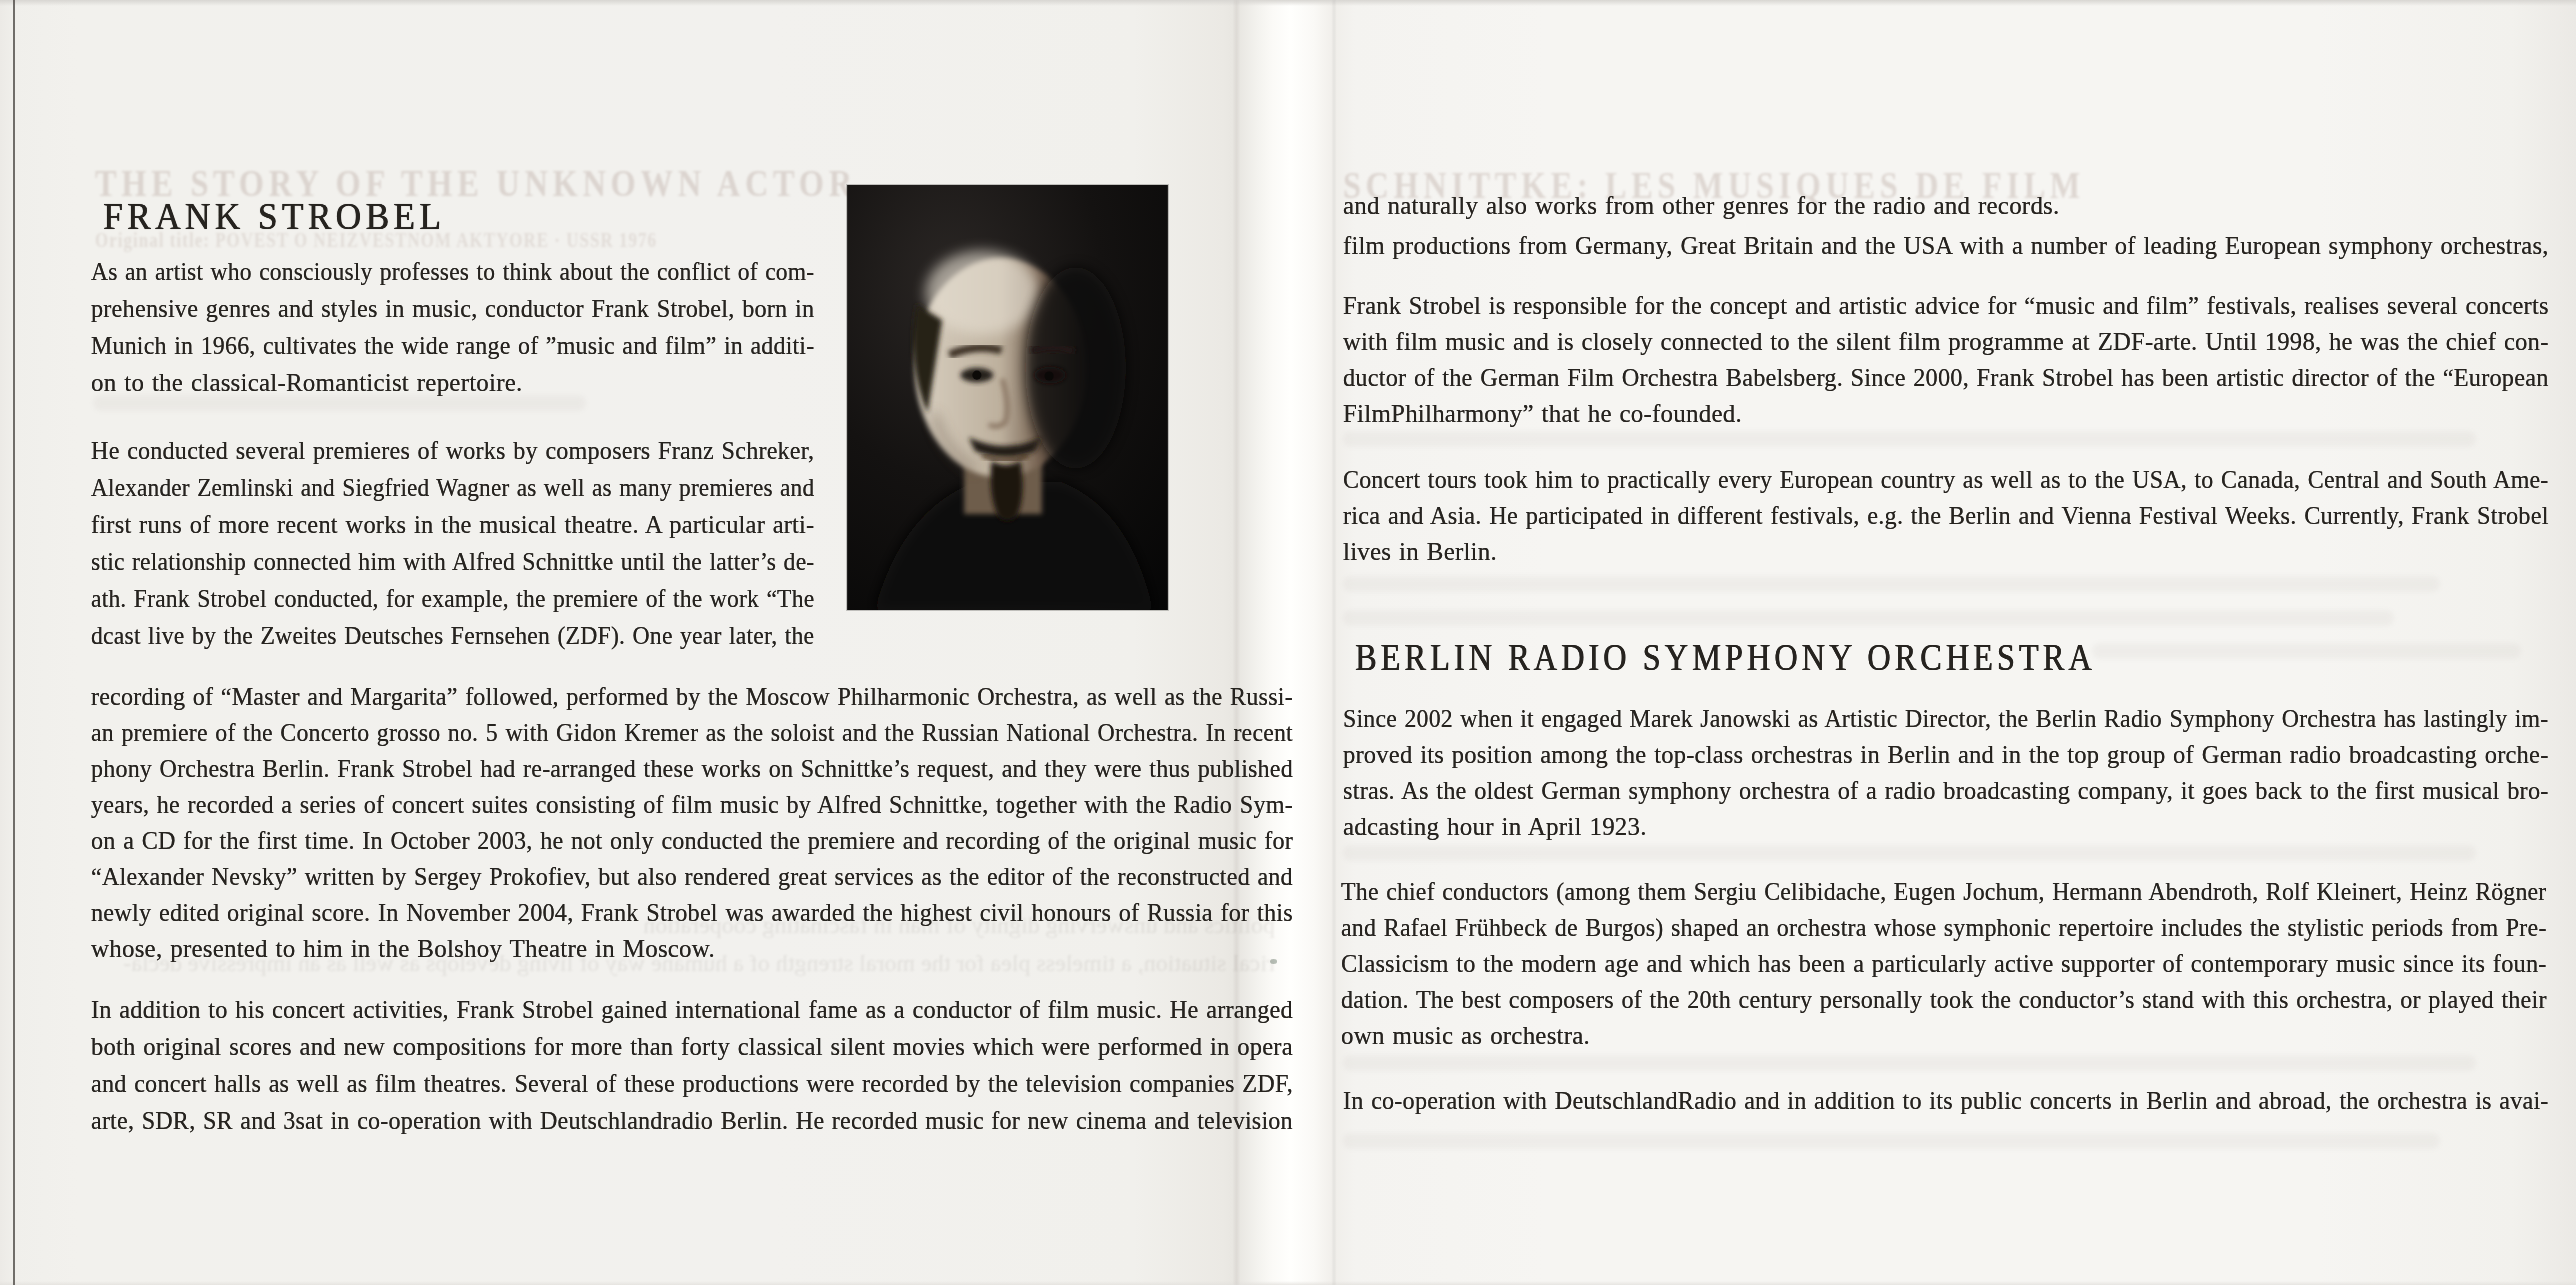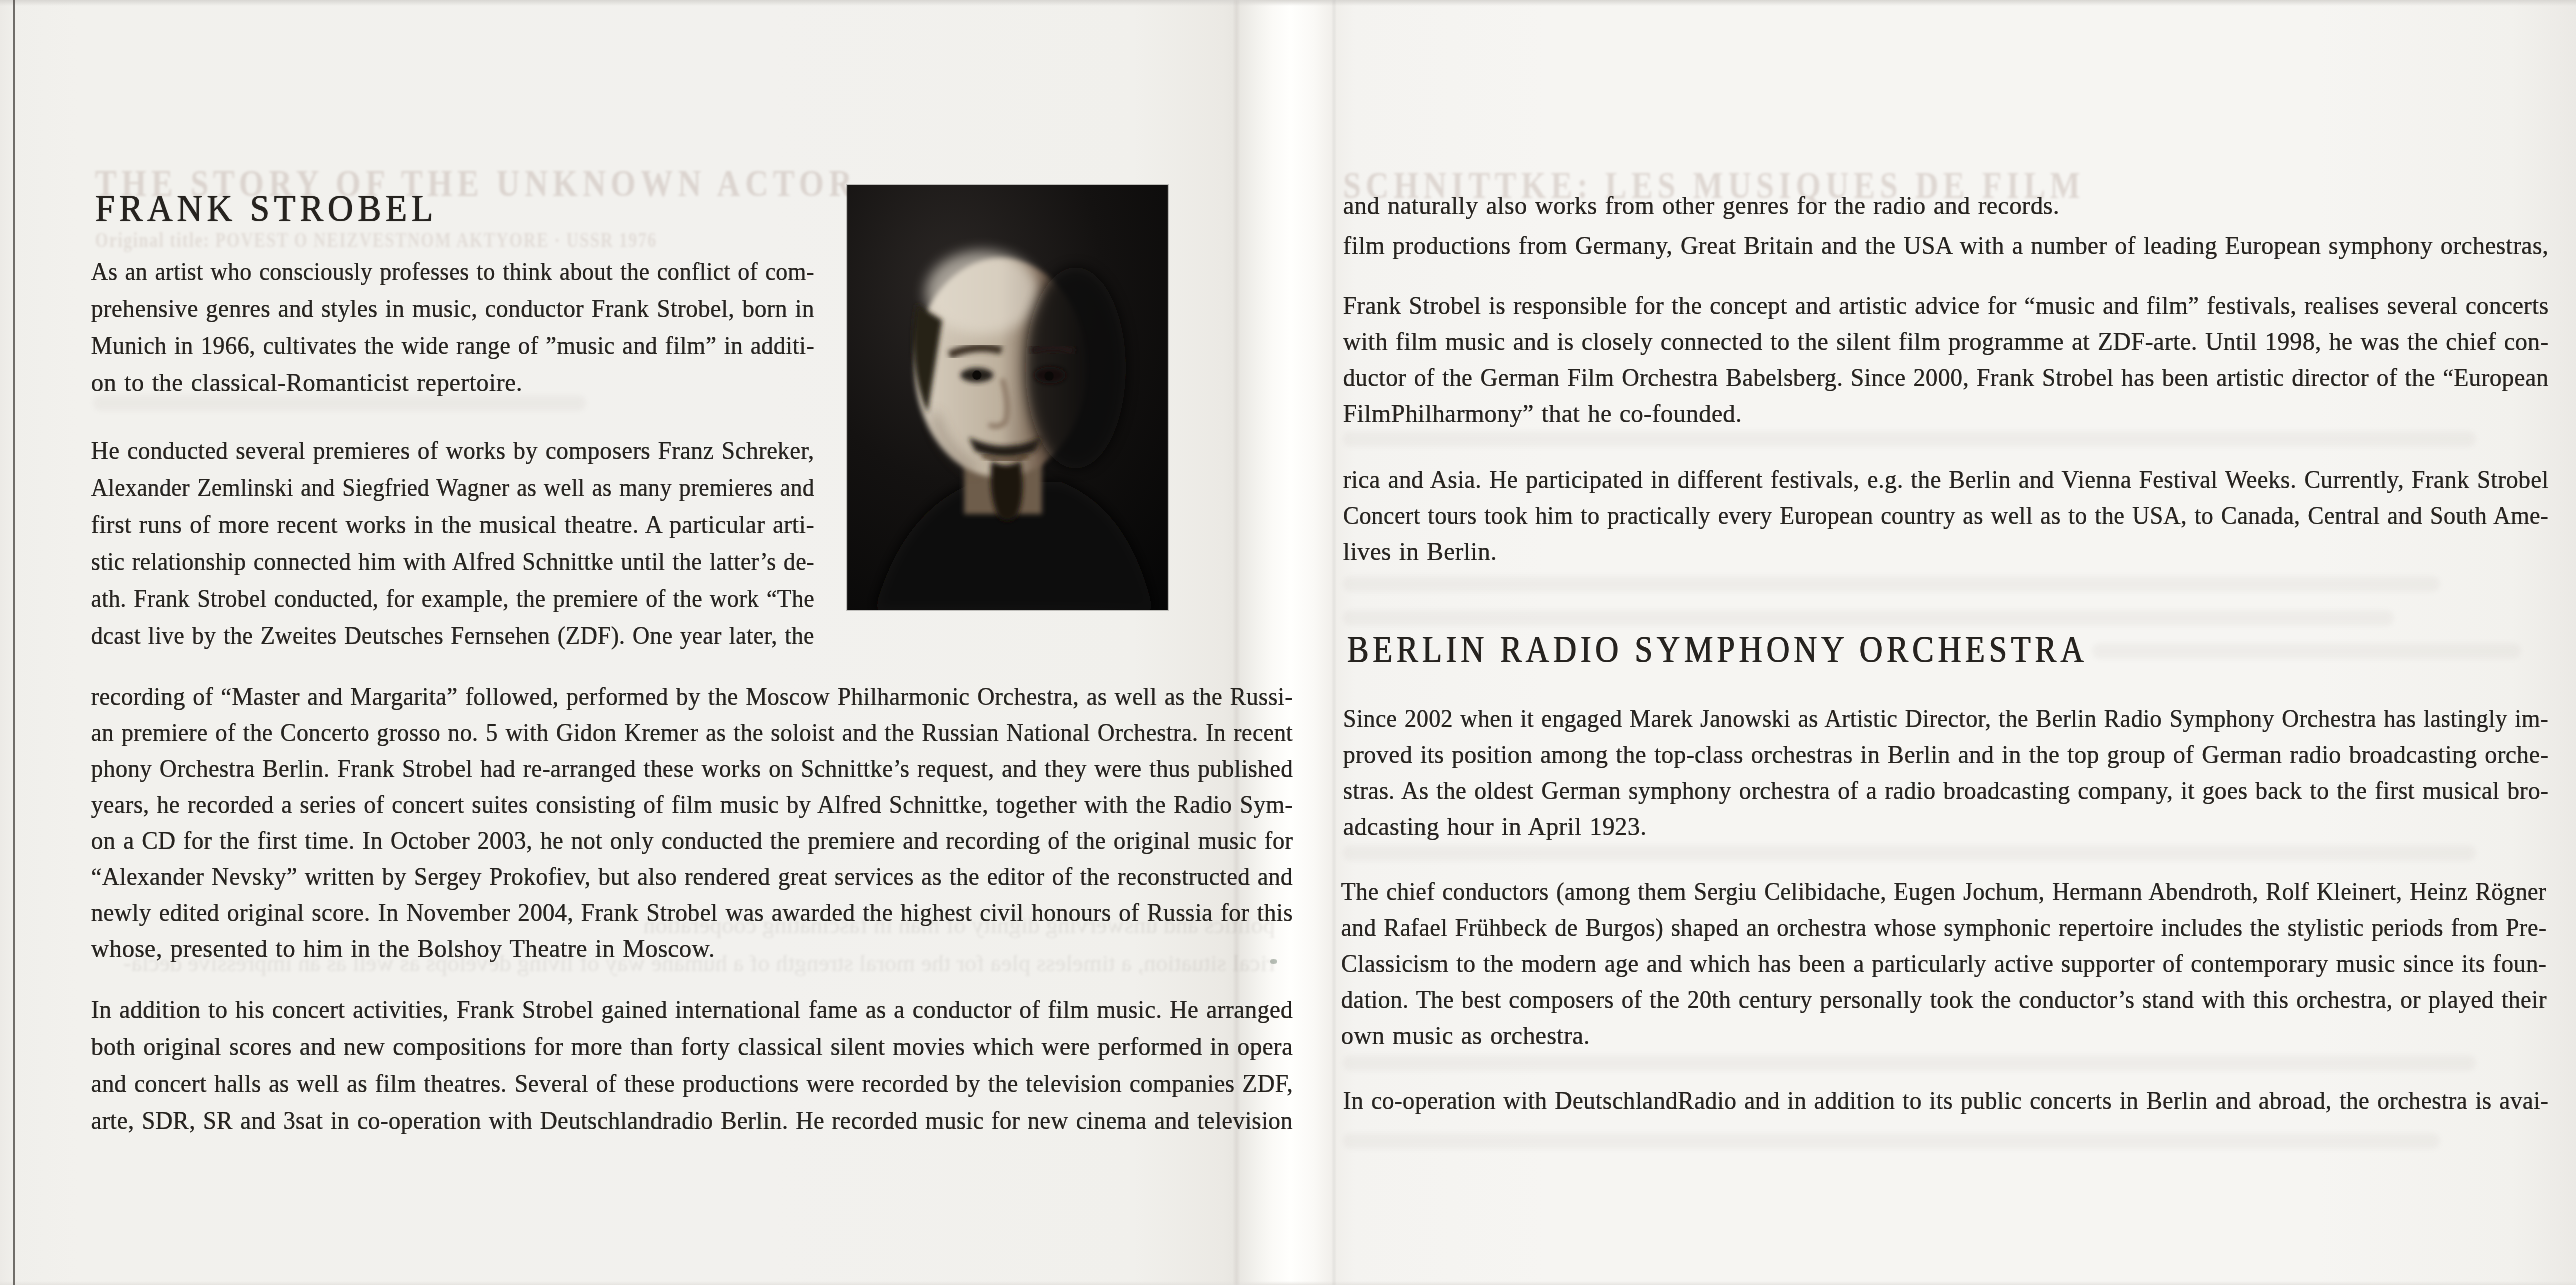--- a/index.html
+++ b/index.html
@@ -18,21 +18,21 @@
   .page{position:absolute;top:0;height:1286px;}
   .page.left{left:0;width:1288px;}
   .page.right{left:1288px;width:1288px;}
   .block{position:absolute;font-size:25px;letter-spacing:0.2px;word-spacing:1.4px;
     text-shadow:0 0 0.6px rgba(44,40,36,.85);}
   .ln{position:relative;}
   .lh40 .ln{height:37px;}
   .lh39 .ln{height:36px;}
   .lh44 .ln{height:40px;}
   .fit,.last{display:inline-block;white-space:nowrap;transform-origin:0 62%;}
-  .hwrap{position:absolute;margin:4px;font-weight:normal;}
+  .hwrap{position:absolute;margin:12px;font-weight:normal;}
   .hwrap .fit{font-size:37px;letter-spacing:4.6px;text-shadow:0.5px 0 0 currentColor, 0 0 0.7px rgba(44,40,36,.8);}
   .ghost{position:absolute;color:#a8938a;opacity:.30;filter:blur(1px);}
   .ghost .fit{font-size:38px;letter-spacing:5.5px;font-weight:bold;}
   .ghost.sub{opacity:.22;}
   .ghost.sub .fit{font-size:22px;letter-spacing:1.4px;font-weight:bold;}
   .gmirror{position:absolute;transform:scaleX(-1);opacity:.11;filter:blur(1.1px);
     color:#5f564f;font-size:24px;white-space:nowrap;overflow:hidden;height:31px;}
   .gbar{position:absolute;height:15.5px;background:#8d827b;opacity:.065;filter:blur(2.7px);border-radius:8.2px;}
   .photo{position:absolute;width:321px;height:425px;line-height:0;box-shadow:0 0 0 0.9px rgba(20,18,16,.25);}
   .speck{position:absolute;width:7.3px;height:4.6px;border-radius:50%;background:#7e8a7e;opacity:.55;}
@@ -155,22 +155,22 @@
     <div class="block lh39" style="top:292px;left:55px;width:1188px">
       <div class="ln"><span class="fit" style="transform: scaleX(0.9804);">Frank Strobel is responsible for the concept and artistic advice for “music and film” festivals, realises several concerts</span></div>
       <div class="ln"><span class="fit" style="transform: scaleX(0.9879);">with film music and is closely connected to the silent film programme at ZDF-arte. Until 1998, he was the chief con-</span></div>
       <div class="ln"><span class="fit" style="transform: scaleX(0.9732);">ductor of the German Film Orchestra Babelsberg. Since 2000, Frank Strobel has been artistic director of the “European</span></div>
       <div class="ln"><span class="last">FilmPhilharmony” that he co-founded.</span></div>
     </div>
 
     <div class="gbar" style="top:431px;left:55px;width:1133px"></div>
 
     <div class="block lh39" style="top:466px;left:55px;width:1188px">
+      <div class="ln"><span class="fit" style="transform: scaleX(0.9593);">Concert tours took him to practically every European country as well as to the USA, to Canada, Central and South Ame-</span></div>
       <div class="ln"><span class="fit" style="transform: scaleX(0.974);">rica and Asia. He participated in different festivals, e.g. the Berlin and Vienna Festival Weeks. Currently, Frank Strobel</span></div>
-      <div class="ln"><span class="fit" style="transform: scaleX(0.9593);">Concert tours took him to practically every European country as well as to the USA, to Canada, Central and South Ame-</span></div>
       <div class="ln"><span class="last">lives in Berlin.</span></div>
     </div>
 
     <div class="gbar" style="top:576px;left:55px;width:1097px"></div>
     <div class="gbar" style="top:610px;left:55px;width:1051px"></div>
     <div class="gbar" style="top:643px;left:804px;width:429px"></div>
 
     <h1 class="hwrap" style="top:624px;left:55px;width:747px">
       <span class="fit" style="transform: scaleX(0.874);">BERLIN RADIO SYMPHONY ORCHESTRA</span>
     </h1>

